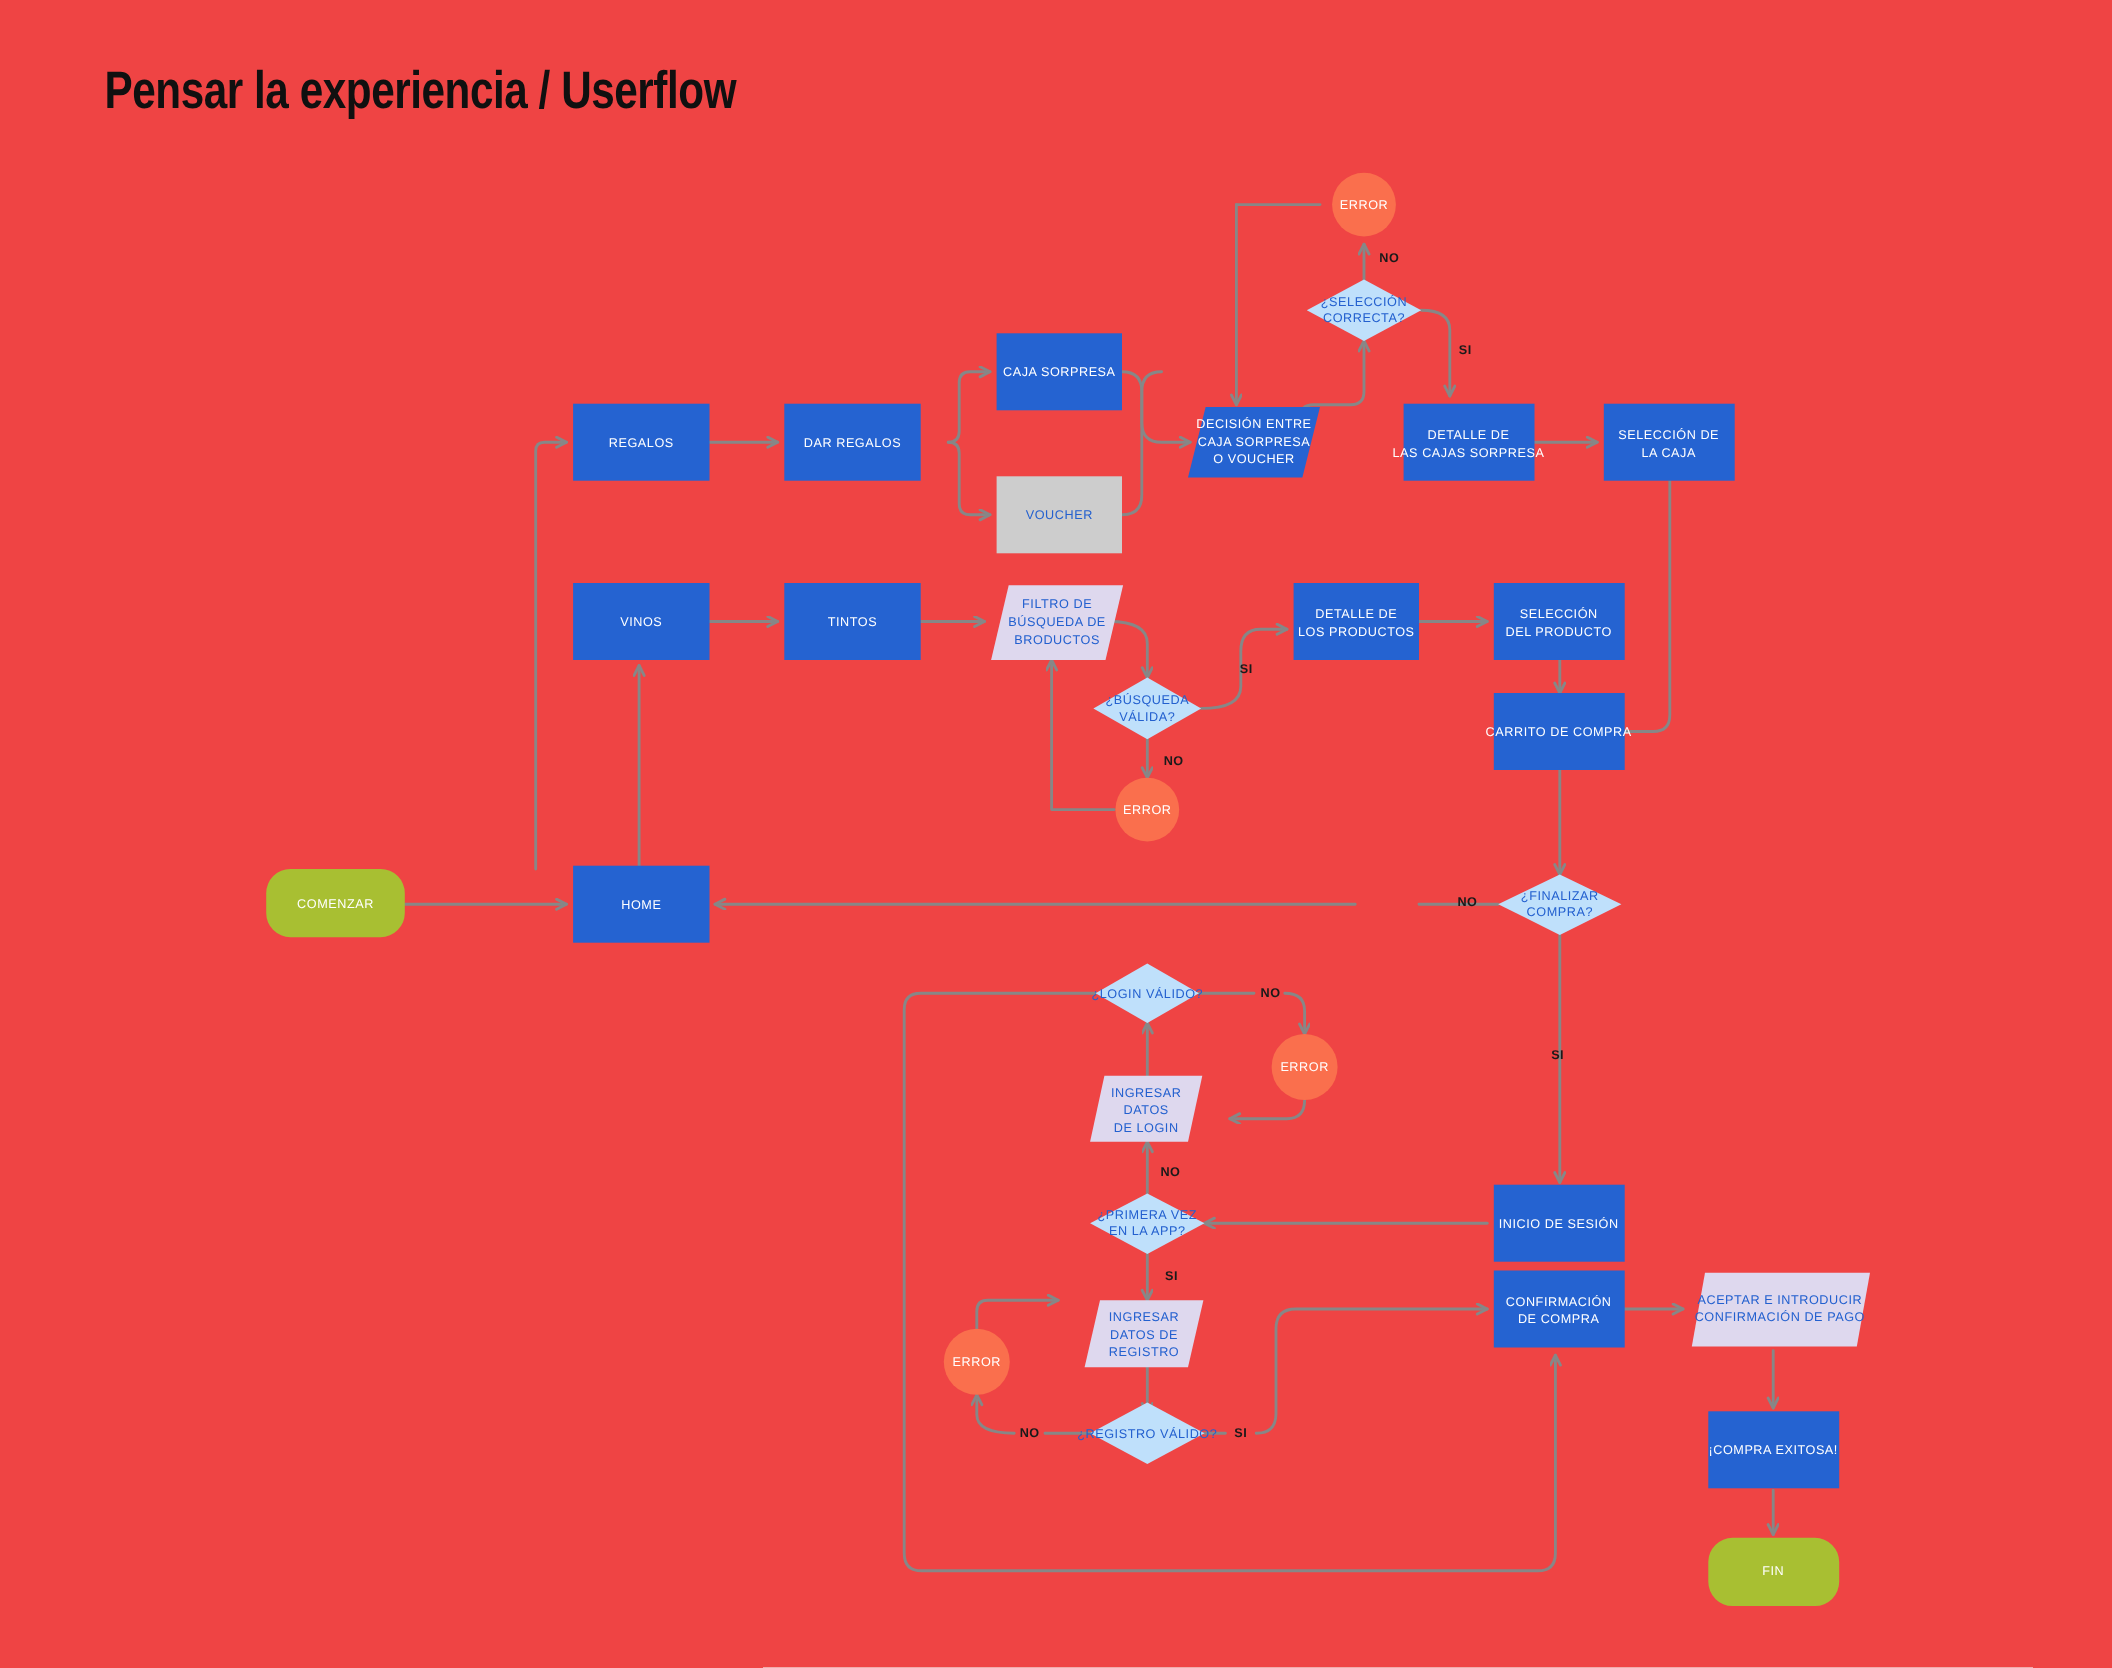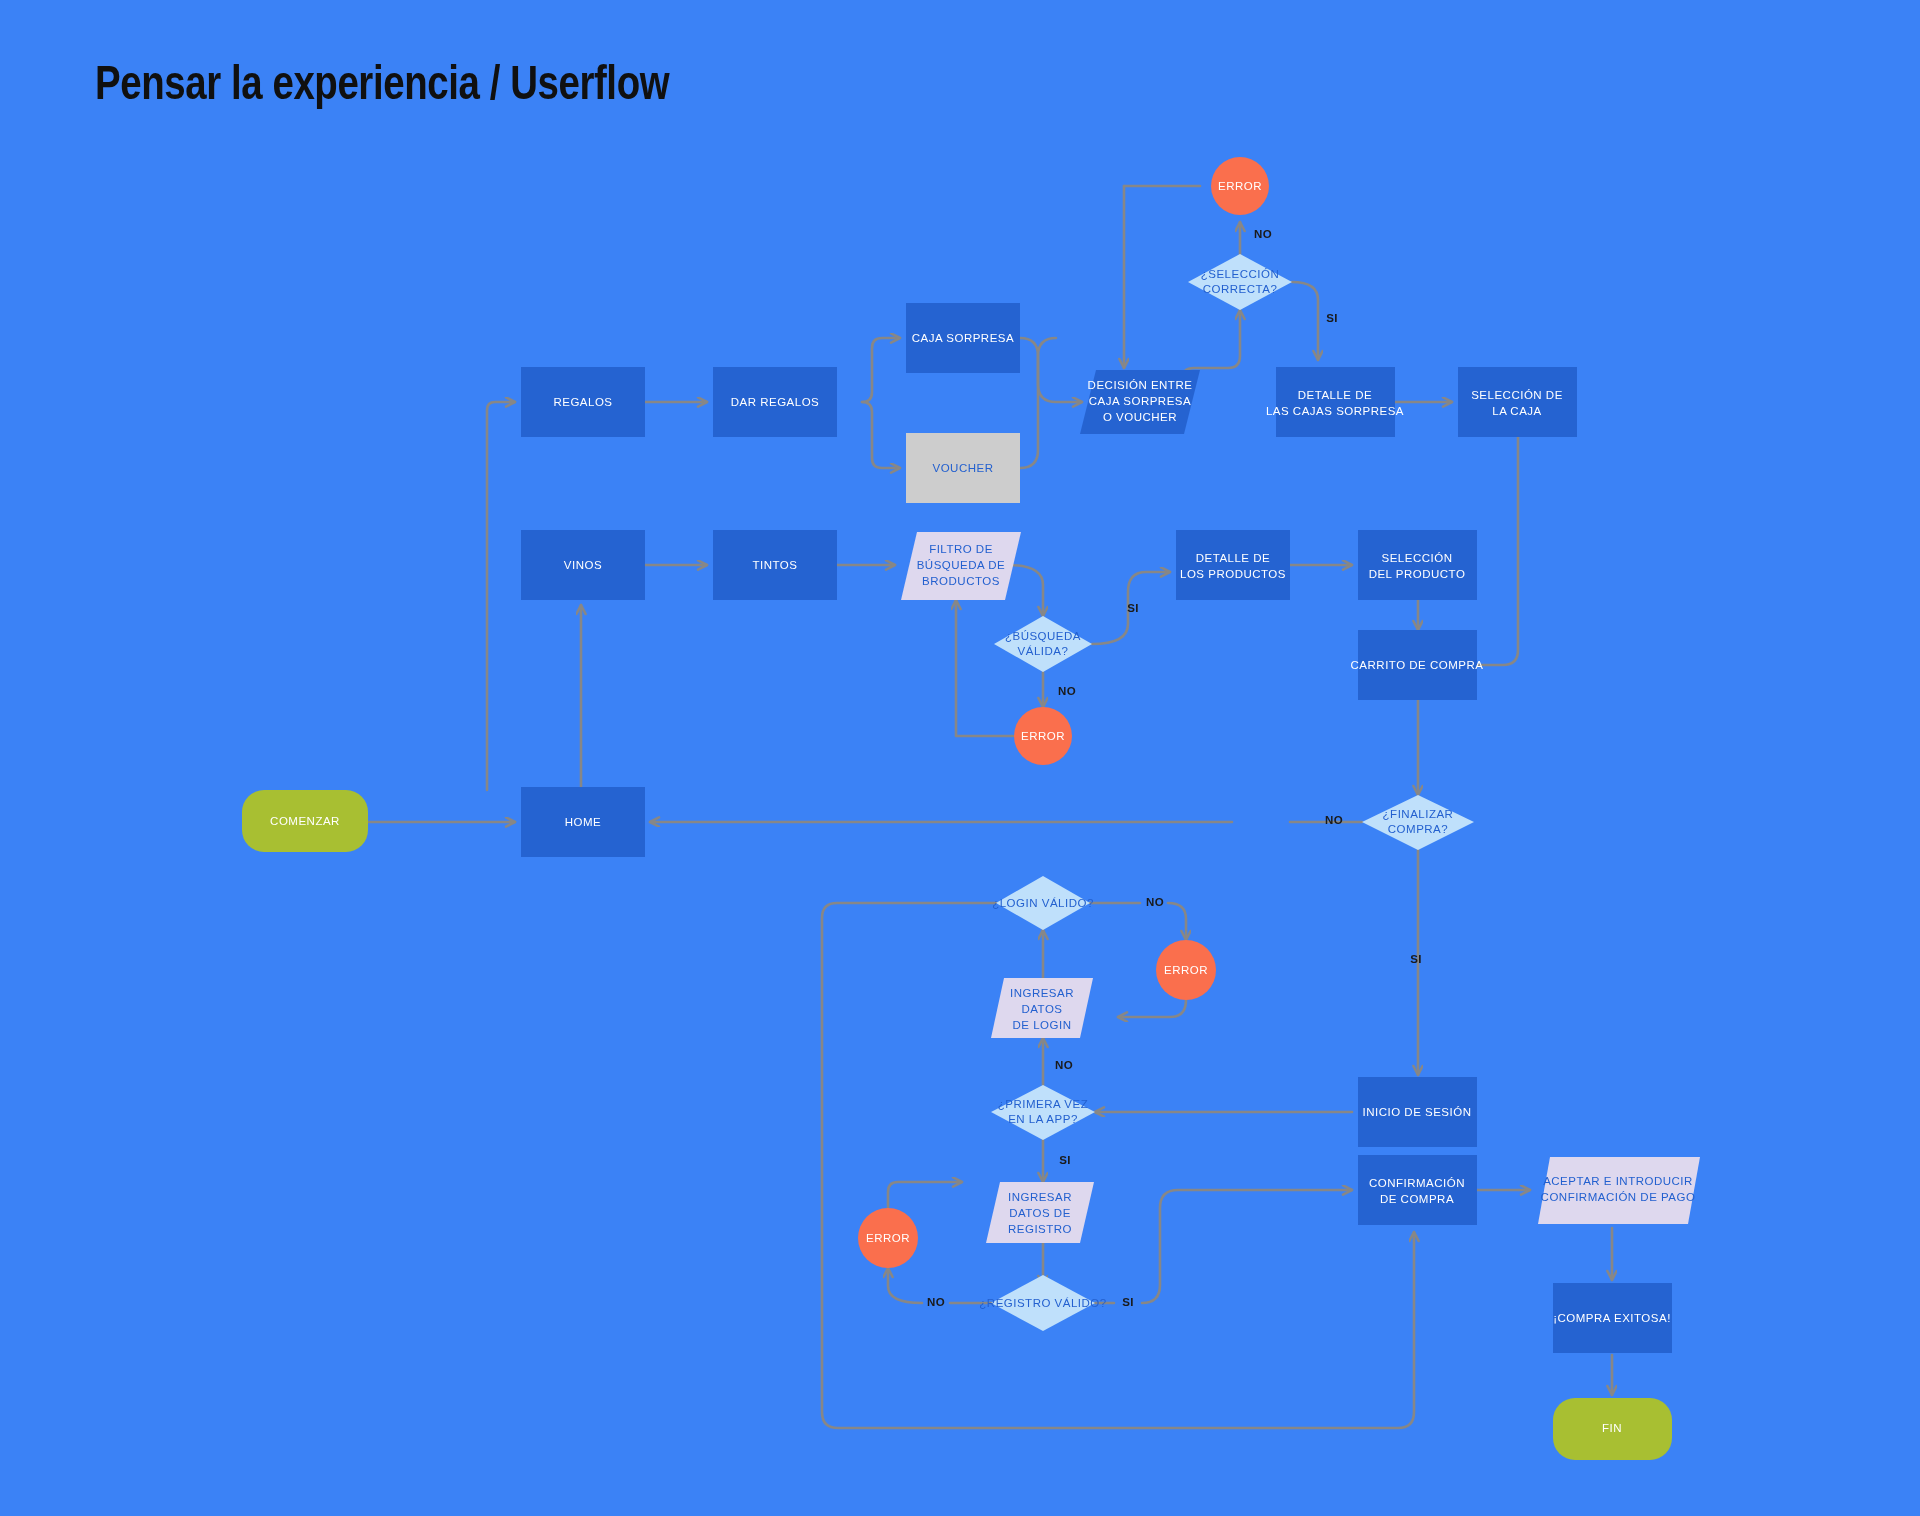--- a/index.html
+++ b/index.html
@@ -1,17 +1,17 @@
 <!DOCTYPE html>
 <html><head>
 <meta charset="utf-8">
 <style>
   html,body{margin:0;padding:0;background:#f4f4f3;}
   body{width:1920px;height:1516px;font-family:"Liberation Sans",sans-serif;overflow:hidden;}
-  #root{position:relative;width:1920px;height:1516px;background:#3b82f6;}
+  #root{position:relative;width:1920px;height:1516px;background:#ef4444;}
   #title{
     position:absolute;left:95px;top:55px;
     font-family:"Liberation Sans Narrow","Liberation Sans",sans-serif;
     font-weight:bold;font-size:48px;letter-spacing:-0.5px;color:#101010;
     transform:scaleX(0.80);transform-origin:left top;white-space:nowrap;
   }
   svg#flow{position:absolute;left:0;top:0;width:1920px;height:1516px;}
   .nodetext{fill:#ffffff;font-family:"Liberation Sans",sans-serif;font-size:11.5px;letter-spacing:.5px;text-anchor:middle;dominant-baseline:middle;}
   .nodetext.dark{fill:#2360cf;}
   .edgelabel{fill:#1a1a1a;font-family:"Liberation Sans",sans-serif;font-size:11.5px;font-weight:bold;letter-spacing:.4px;text-anchor:middle;dominant-baseline:middle;}

